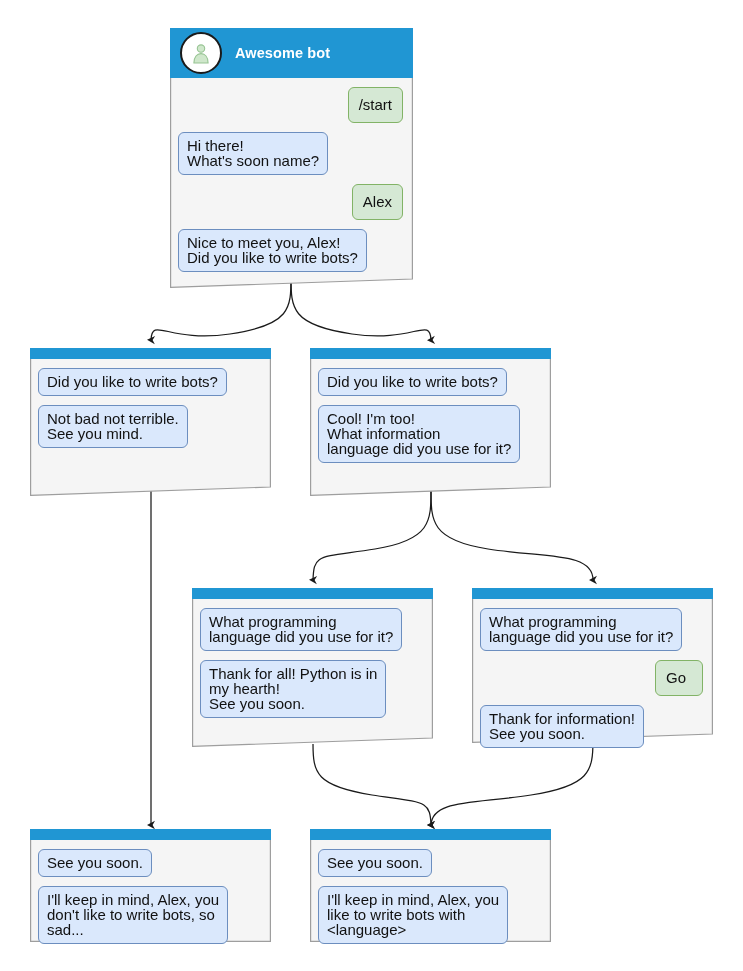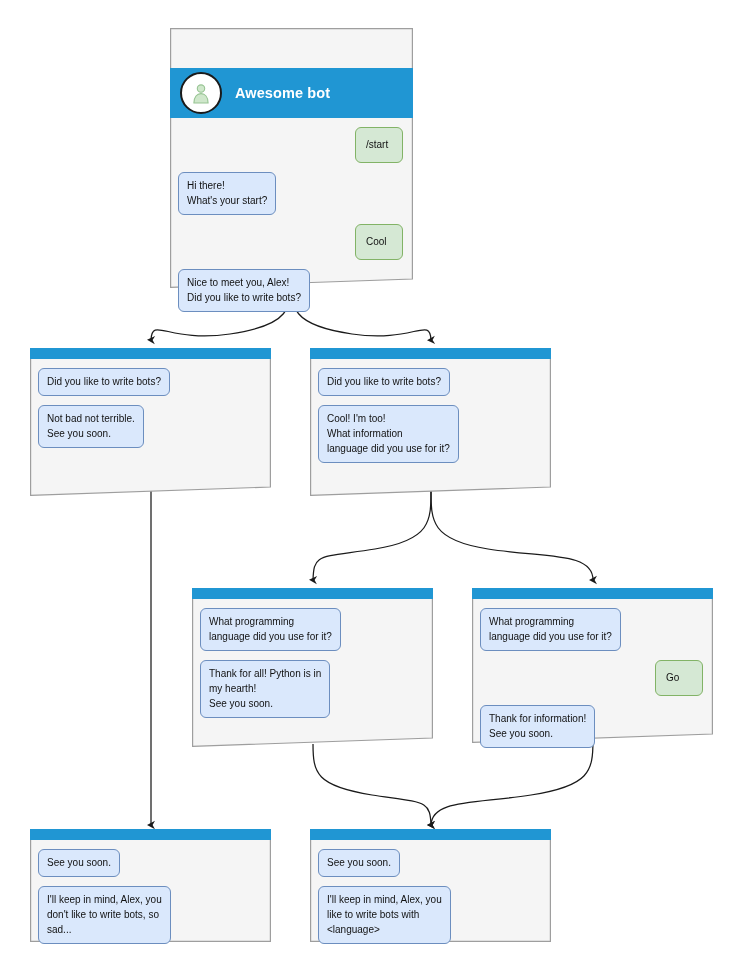--- a/index.html
+++ b/index.html
@@ -53,21 +53,20 @@
     box-sizing: border-box;
   }
   .card-head.plain {
     height: 11px;
   }
   .card-head.titled {
     height: 50px;
     display: flex;
     align-items: center;
     padding-left: 10px;
-    margin-top: 40px;
   }
   .avatar {
     width: 38px;
     height: 38px;
     border-radius: 50%;
     background: #ffffff;
     border: 2px solid #1a1a1a;
     display: flex;
     align-items: center;
     justify-content: center;
@@ -90,21 +89,21 @@
   .row {
     display: flex;
     margin-bottom: 9px;
   }
   .row:last-child { margin-bottom: 8px; }
   .row.left  { justify-content: flex-start; }
   .row.right { justify-content: flex-end; }
   .bubble {
     box-sizing: border-box;
     border-radius: 6px;
-    font-size: 10px;
+    font-size: 15px;
     line-height: 15px;
     padding: 5px 8px 6px 8px;
     white-space: pre-line;
     color: #111111;
     max-width: 205px;
   }
   .bubble.bot {
     background: #dae8fc;
     border: 1px solid #6c8ebf;
   }
@@ -157,24 +156,24 @@
           </svg>
         </div>
         <div class="bot-title">Awesome bot</div>
       </div>
       <div class="msgs">
         <div class="row right">
           <div class="bubble user">/start</div>
         </div>
         <div class="row left">
           <div class="bubble bot">Hi there!
-What's your start?</div>
+What's soon name?</div>
         </div>
         <div class="row right">
-          <div class="bubble user">Cool</div>
+          <div class="bubble user">Alex</div>
         </div>
         <div class="row left">
           <div class="bubble bot">Nice to meet you, Alex!
 Did you like to write bots?</div>
         </div>
       </div>
     </div>
   </div>
 
   <div class="card" style="left:30px; top:348px; width:241px; height:148px;">
@@ -182,21 +181,21 @@
       <path d="M0.6,0.6 L240.4,0.6 L240.4,139 L0.6,147.4 Z" fill="#f5f5f5" stroke="#9e9e9e" stroke-width="1.2"></path>
     </svg>
     <div class="card-inner">
       <div class="card-head plain"></div>
       <div class="msgs">
         <div class="row left">
           <div class="bubble bot">Did you like to write bots?</div>
         </div>
         <div class="row left">
           <div class="bubble bot">Not bad not terrible.
-See you soon.</div>
+See you mind.</div>
         </div>
       </div>
     </div>
   </div>
 
   <div class="card" style="left:310px; top:348px; width:241px; height:148px;">
     <svg class="card-shape" viewBox="0 0 241 148" preserveAspectRatio="none">
       <path d="M0.6,0.6 L240.4,0.6 L240.4,139 L0.6,147.4 Z" fill="#f5f5f5" stroke="#9e9e9e" stroke-width="1.2"></path>
     </svg>
     <div class="card-inner">

